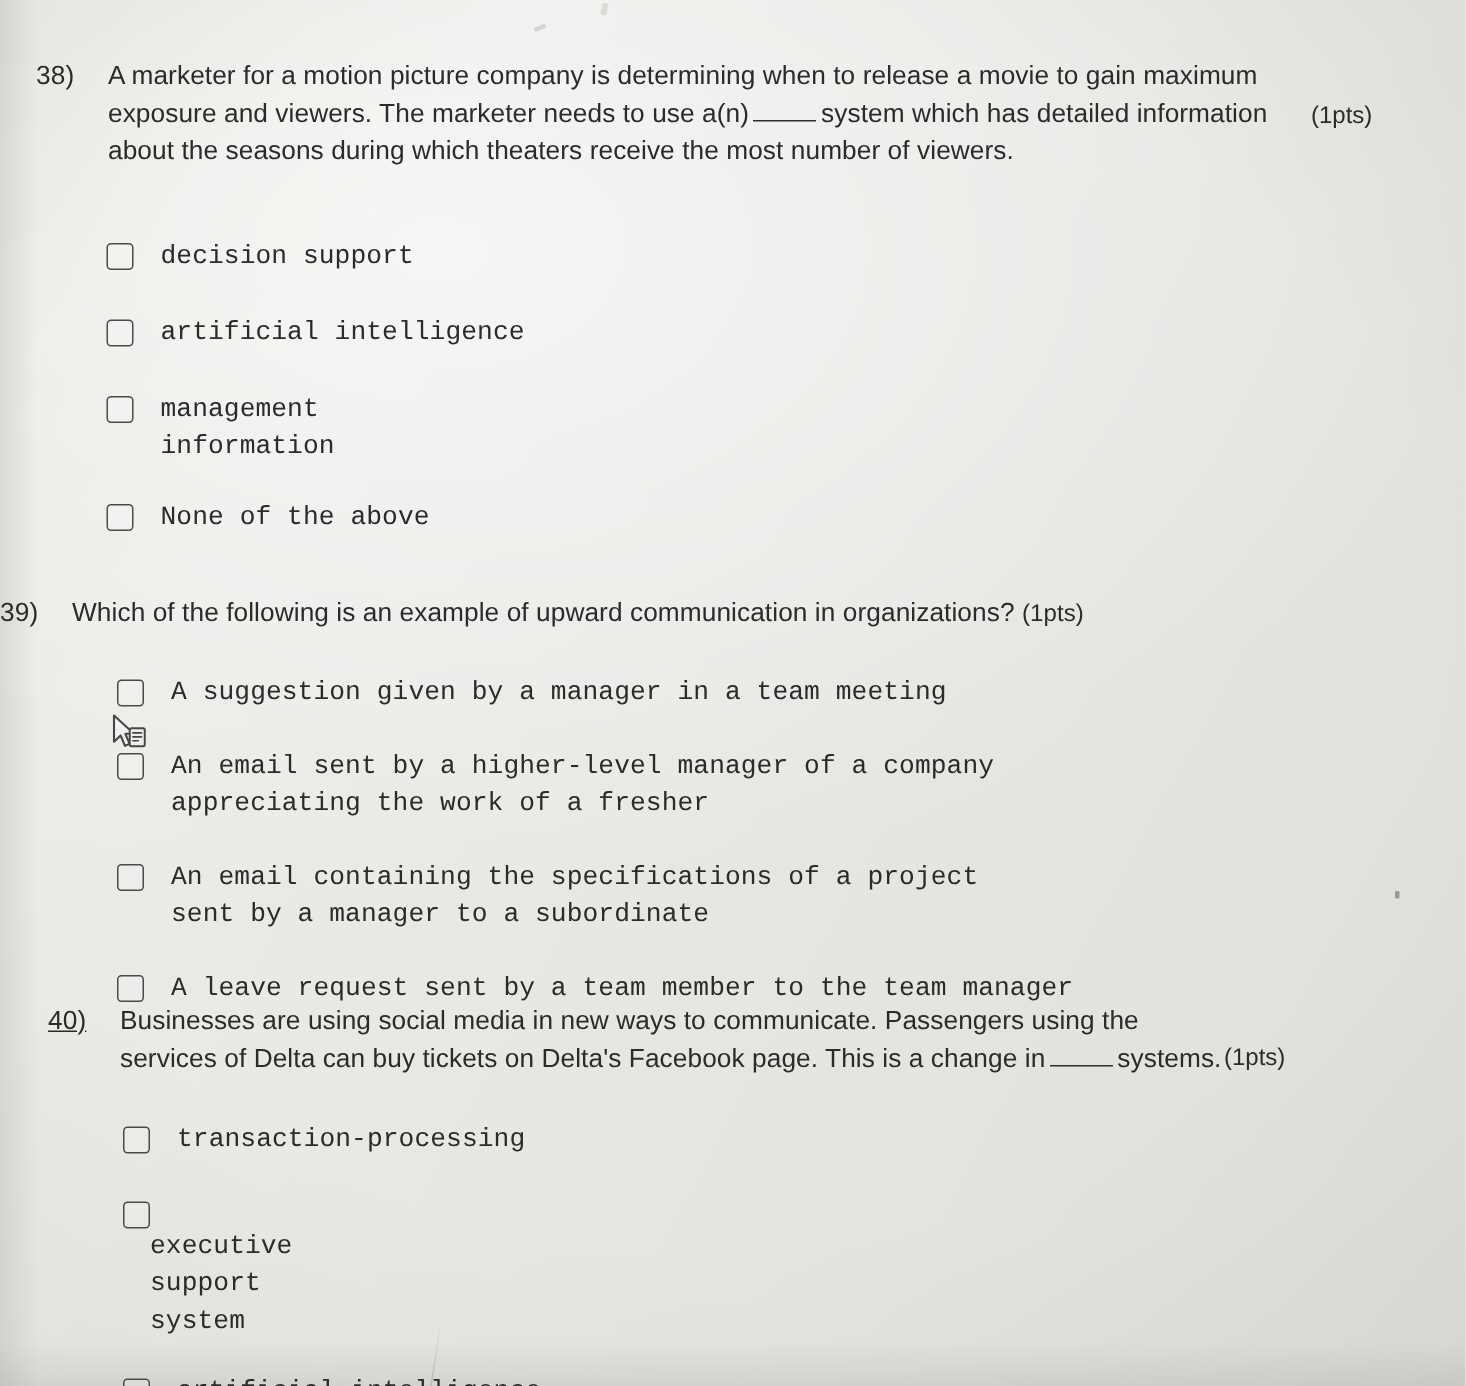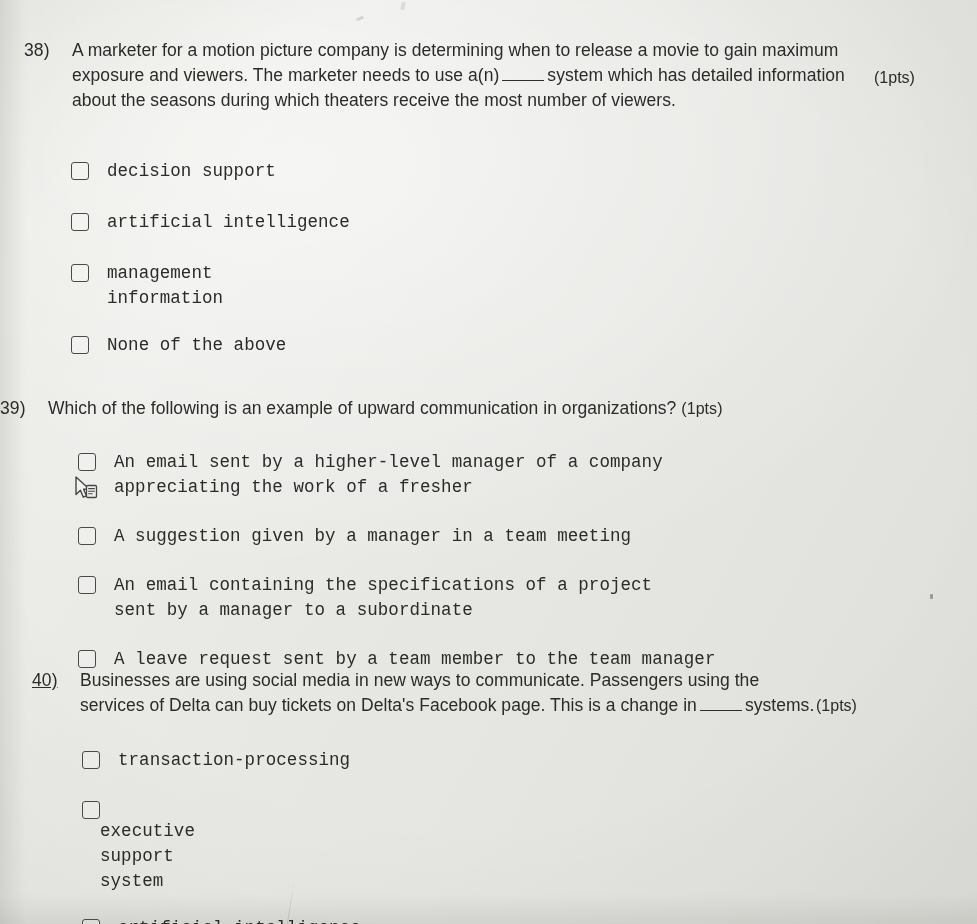--- a/index.html
+++ b/index.html
@@ -195,25 +195,25 @@
       <div class="q-body" style="margin-left:4px; max-width:860px;">
         <span class="q-text">Which of the following is an example of upward communication in organizations?</span>
         <span class="pts">(1pts)</span>
       </div>
     </div>
   </div>
 
   <div class="options" style="top:450px;">
     <div class="option" style="margin-bottom:24px; margin-left:78px;">
       <div class="checkbox"></div>
+      <div class="option-label">A suggestion given by a manager in a team meeting</div>
+    </div>
+    <div class="option" style="margin-bottom:24px; margin-left:78px;">
+      <div class="checkbox"></div>
       <div class="option-label" style="max-width:620px;">An email sent by a higher-level manager of a company appreciating the work of a fresher</div>
-    </div>
-    <div class="option" style="margin-bottom:24px; margin-left:78px;">
-      <div class="checkbox"></div>
-      <div class="option-label">A suggestion given by a manager in a team meeting</div>
     </div>
     <div class="option" style="margin-bottom:24px; margin-left:78px;">
       <div class="checkbox"></div>
       <div class="option-label" style="max-width:580px;">An email containing the specifications of a project sent by a manager to a subordinate</div>
     </div>
     <div class="option" style="margin-left:78px;">
       <div class="checkbox"></div>
       <div class="option-label">A leave request sent by a team member to the team manager</div>
     </div>
   </div>

